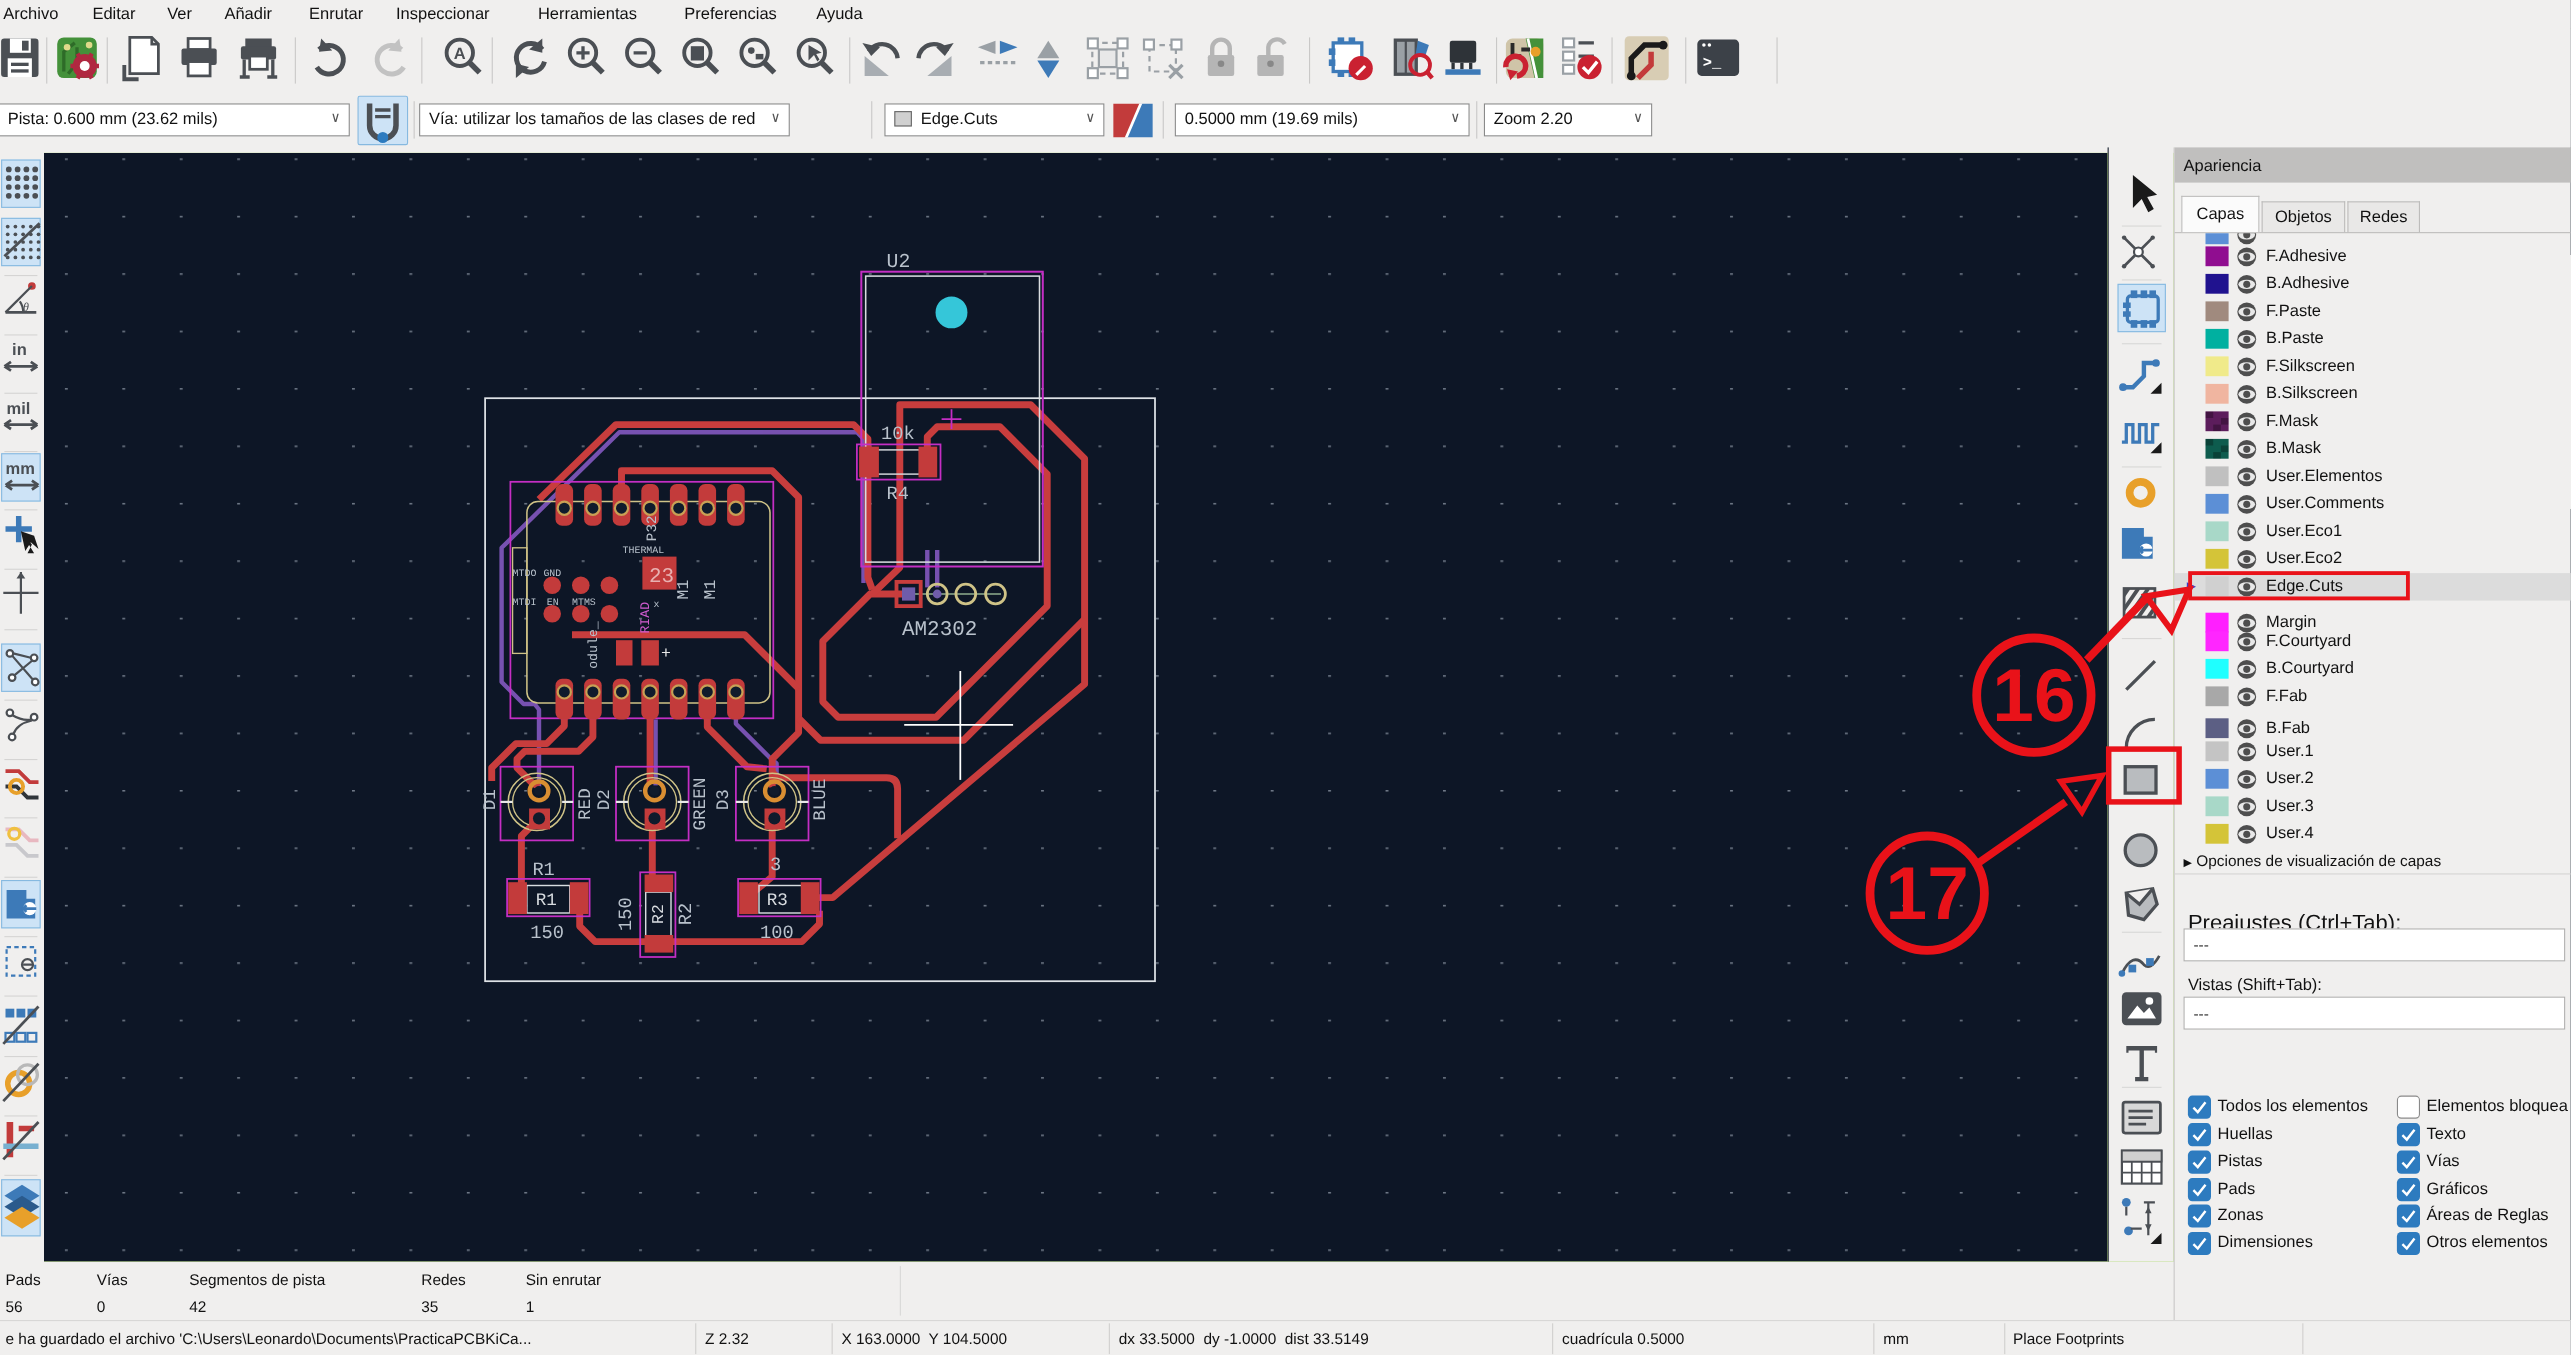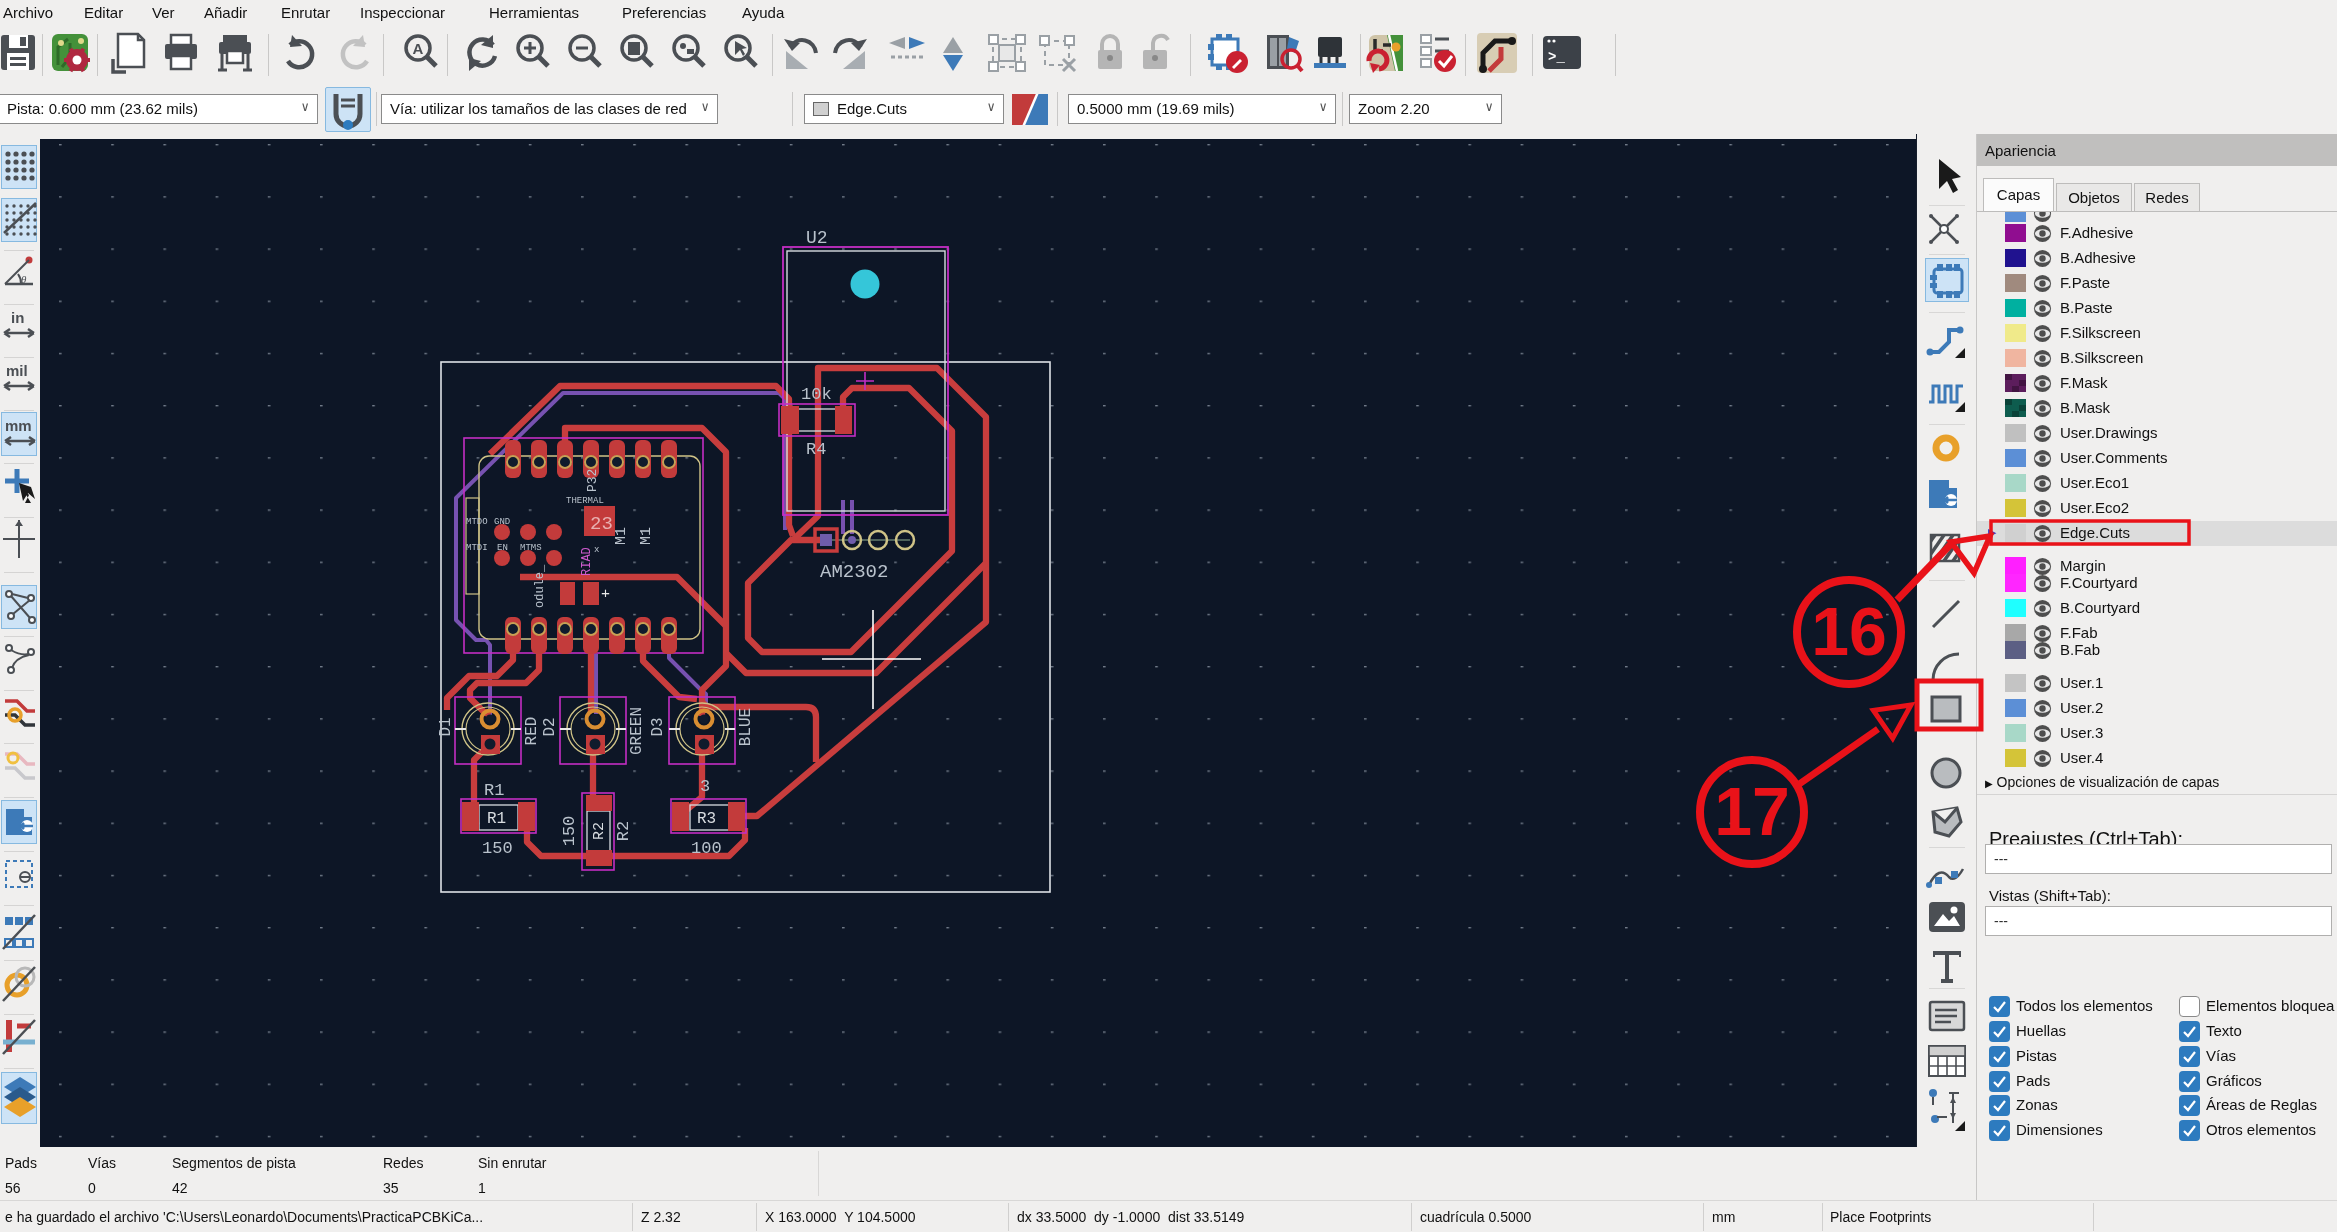--- a/index.html
+++ b/index.html
@@ -861,21 +861,21 @@
       </svg>
       <span class="lname">B.Mask</span>
     </div>
 <div class="layrow" style="top:287px;">
       <span class="sw" style="background:#c0c0c0"></span>
       <svg class="eye" viewBox="0 0 20 20">
         <circle cx="10" cy="10" r="9" fill="#4e4e4e"></circle>
         <ellipse cx="10" cy="10" rx="8" ry="4.5" fill="#e8e8e8"></ellipse>
         <circle cx="10" cy="10" r="3.4" fill="#4e4e4e"></circle>
       </svg>
-      <span class="lname">User.Drawings</span>
+      <span class="lname">User.Elementos</span>
     </div>
 <div class="layrow" style="top:312px;">
       <span class="sw" style="background:#5c8fd6"></span>
       <svg class="eye" viewBox="0 0 20 20">
         <circle cx="10" cy="10" r="9" fill="#4e4e4e"></circle>
         <ellipse cx="10" cy="10" rx="8" ry="4.5" fill="#e8e8e8"></ellipse>
         <circle cx="10" cy="10" r="3.4" fill="#4e4e4e"></circle>
       </svg>
       <span class="lname">User.Comments</span>
     </div>
@@ -936,21 +936,21 @@
     </div>
 <div class="layrow" style="top:487px;">
       <span class="sw" style="background:#a8a8a8"></span>
       <svg class="eye" viewBox="0 0 20 20">
         <circle cx="10" cy="10" r="9" fill="#4e4e4e"></circle>
         <ellipse cx="10" cy="10" rx="8" ry="4.5" fill="#e8e8e8"></ellipse>
         <circle cx="10" cy="10" r="3.4" fill="#4e4e4e"></circle>
       </svg>
       <span class="lname">F.Fab</span>
     </div>
-<div class="layrow" style="top:504px;">
+<div class="layrow" style="top:516px;">
       <span class="sw" style="background:#5c5f84"></span>
       <svg class="eye" viewBox="0 0 20 20">
         <circle cx="10" cy="10" r="9" fill="#4e4e4e"></circle>
         <ellipse cx="10" cy="10" rx="8" ry="4.5" fill="#e8e8e8"></ellipse>
         <circle cx="10" cy="10" r="3.4" fill="#4e4e4e"></circle>
       </svg>
       <span class="lname">B.Fab</span>
     </div>
 <div class="layrow" style="top:537px;">
       <span class="sw" style="background:#c4c4c4"></span>

